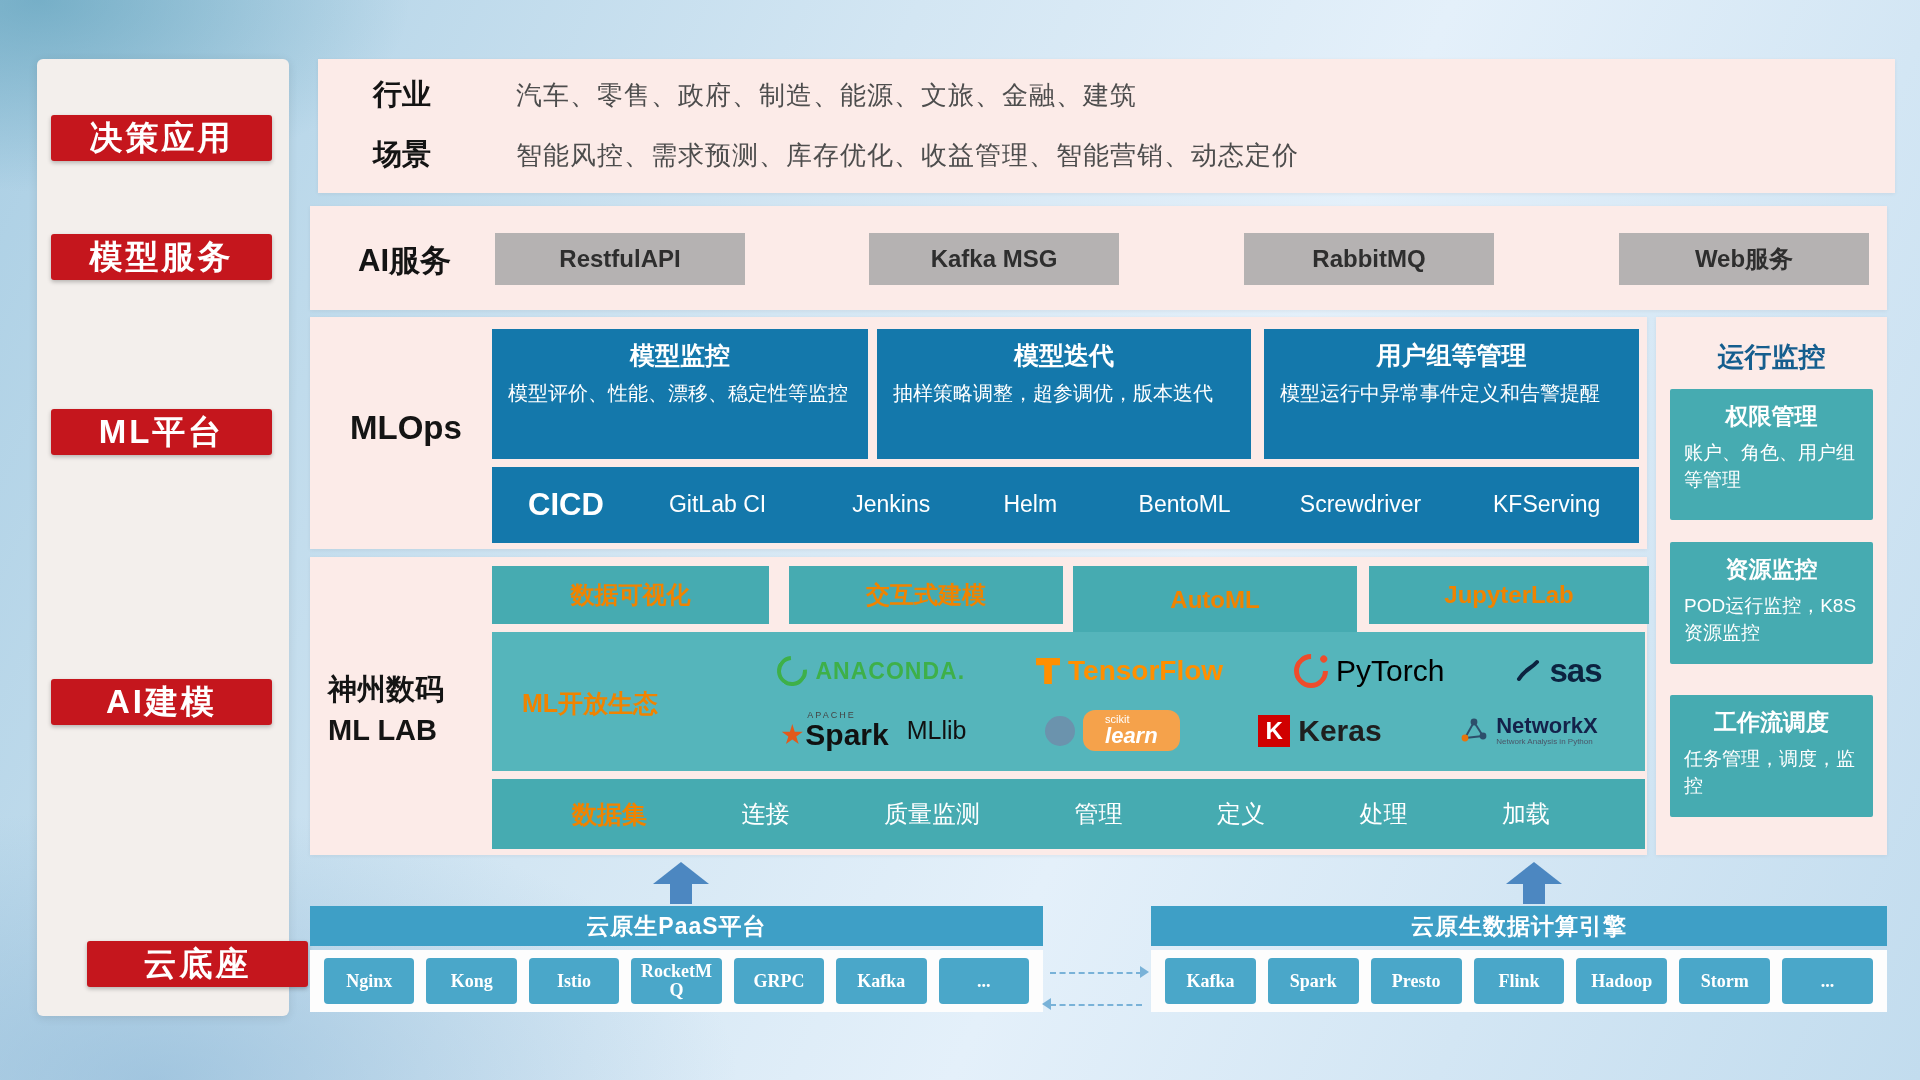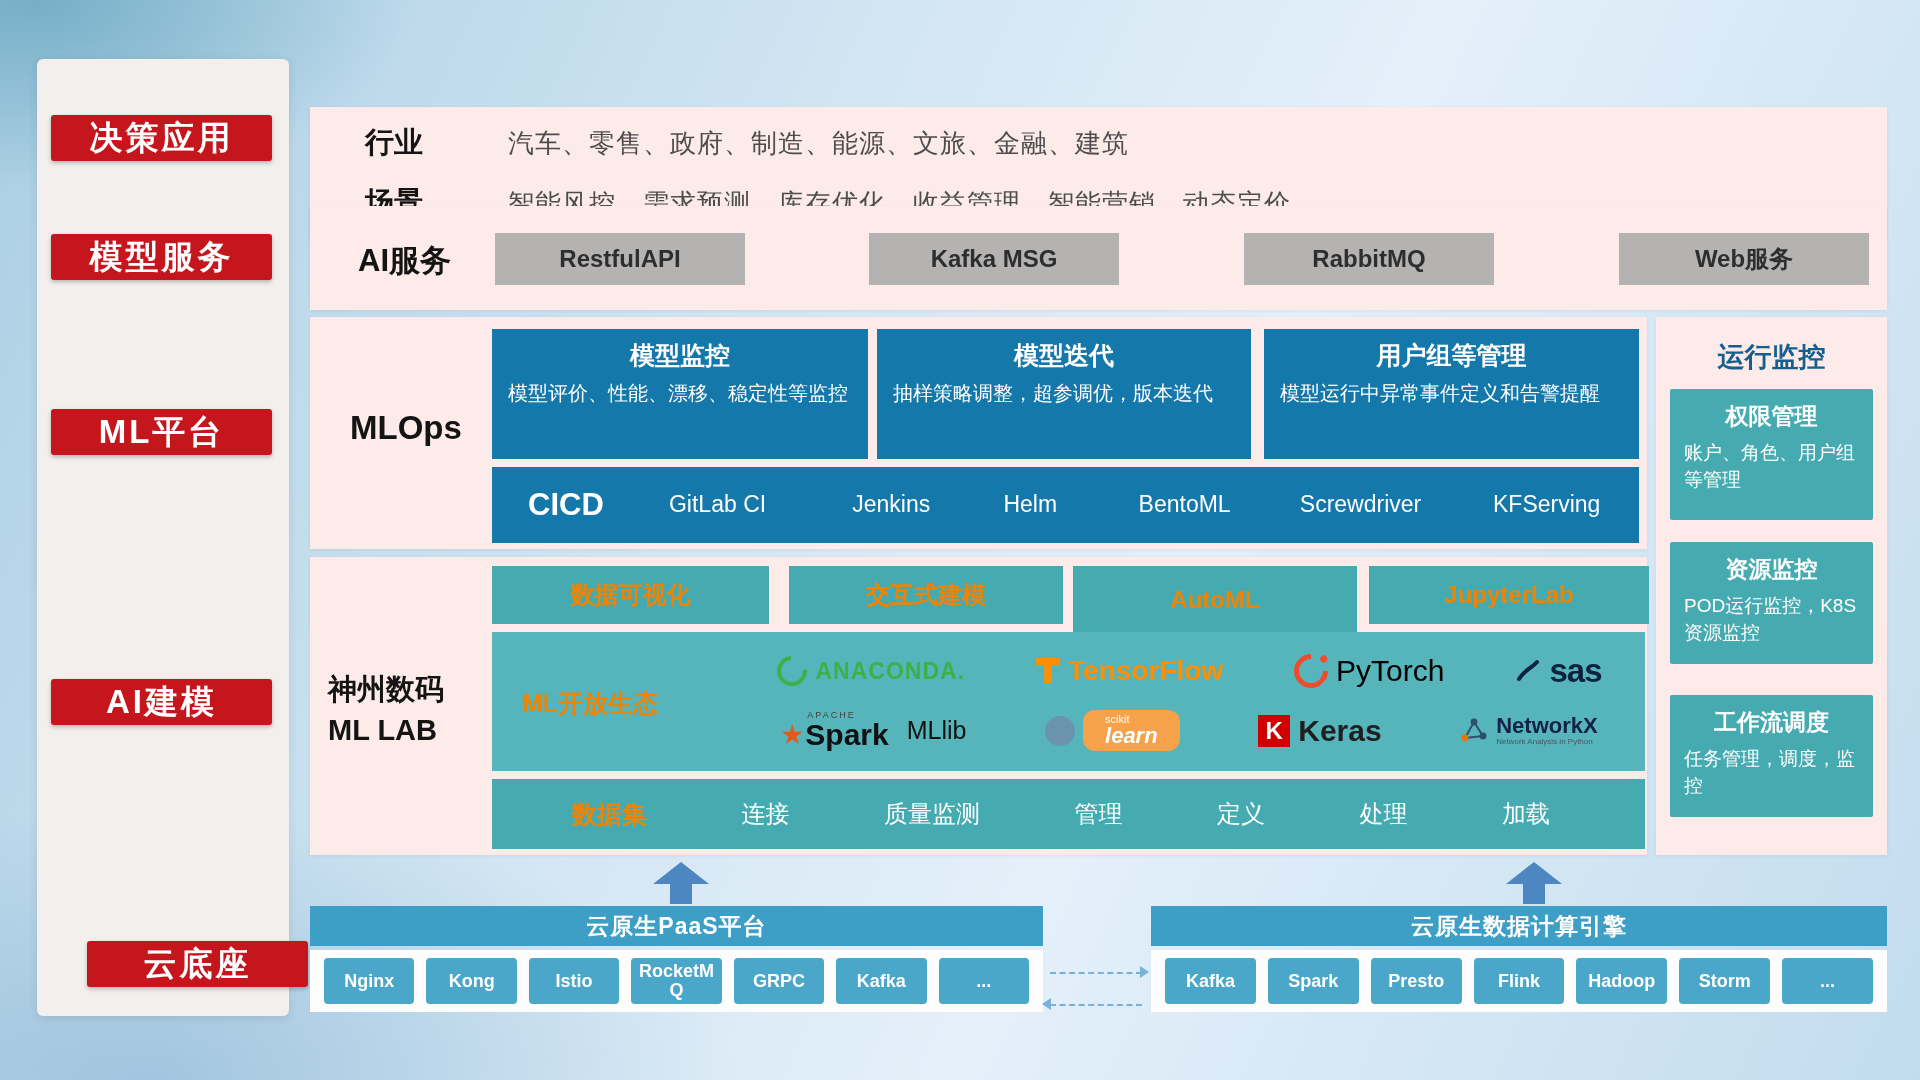--- a/index.html
+++ b/index.html
@@ -62,42 +62,42 @@
   .ds-label{color:#f08300;font-weight:bold;font-size:25px;}
   .ds-item{color:#ffffff;font-size:24px;}
   
   .mon-title{color:#155e8e;font-weight:bold;font-size:27px;text-align:center;}
   .mon-card{left:14px;width:203px;background:#46abb1;color:#ffffff;border-radius:2px;}
   .mon-card .t{font-size:23px;font-weight:bold;text-align:center;margin-top:12px;}
   .mon-card .d{font-size:19px;line-height:1.4;padding:8px 12px 0 14px;}
   
   .bar-header{background:#3e9fc6;color:#fff;font-weight:bold;font-size:23px;display:flex;align-items:center;justify-content:center;letter-spacing:1px;}
   .chip-row{background:#fdfdfd;display:flex;gap:12px;align-items:center;padding:0 14px;box-sizing:border-box;}
-  .chip{background:#4aa7c9;color:#fff;font-weight:bold;font-size:18px;border-radius:4px;height:46px;flex:1;display:flex;align-items:center;justify-content:center;text-align:center;line-height:1.05;word-break:break-word;padding:0 4px;box-sizing:border-box;}
+  .chip{background:#4aa7c9;color:#fff;font-weight:bold;font-size:18px;border-radius:4px;height:46px;flex:1;display:flex;align-items:center;justify-content:center;text-align:center;line-height:1.05;word-break:break-word;padding:0 4px;box-sizing:border-box;font-family:Liberation Serif, serif;}
   
   .up-arrow{width:56px;}
   .up-arrow .head{width:0;height:0;border-left:28px solid transparent;border-right:28px solid transparent;border-bottom:22px solid #4c87c1;}
   .up-arrow .stem{width:22px;height:20px;background:#4c87c1;margin:0 auto;}
   .dash{border-top:2px dashed #79b2d8;width:92px;}
   .head-right{width:0;height:0;border-top:6px solid transparent;border-bottom:6px solid transparent;border-left:9px solid #79b2d8;}
   .head-left{width:0;height:0;border-top:6px solid transparent;border-bottom:6px solid transparent;border-right:9px solid #79b2d8;}
 </style>
 </head>
 <body>
 
 <div id="stage">
 
   <div class="abs sidebar"></div>
   <div class="abs red-btn" style="top:115px;">决策应用</div>
   <div class="abs red-btn" style="top:234px;">模型服务</div>
   <div class="abs red-btn" style="top:409px;">ML平台</div>
   <div class="abs red-btn" style="top:679px;">AI建模</div>
   <div class="abs red-btn" style="top:941px;margin-left:36px;">云底座</div>
 
-  <div class="abs panel" style="left:310px;top:59px;width:1577px;height:134px;margin-top:48px;">
+  <div class="abs panel" style="left:318px;top:59px;width:1577px;height:134px;">
     <div class="abs row-label" style="left:55px;top:16px;font-size:29px;">行业</div>
     <div class="abs ind-text" style="left:198px;top:19px;">汽车、零售、政府、制造、能源、文旅、金融、建筑</div>
     <div class="abs row-label" style="left:55px;top:76px;font-size:29px;">场景</div>
     <div class="abs ind-text" style="left:198px;top:79px;text-align:right;">智能风控、需求预测、库存优化、收益管理、智能营销、动态定价</div>
   </div>
 
   <div class="abs panel" style="left:310px;top:206px;width:1577px;height:104px;">
     <div class="abs row-label" style="left:48px;top:34px;font-size:31px;">AI服务</div>
     <div class="abs gray-btn" style="left:185px;top:27px;width:250px;height:52px;">RestfulAPI</div>
     <div class="abs gray-btn" style="left:559px;top:27px;width:250px;height:52px;">Kafka MSG</div>

